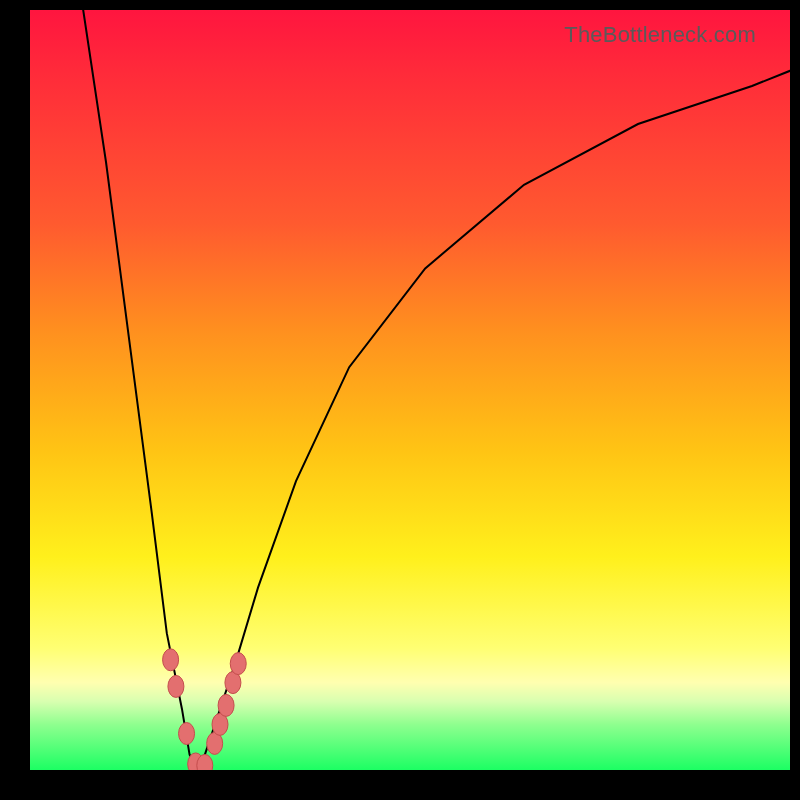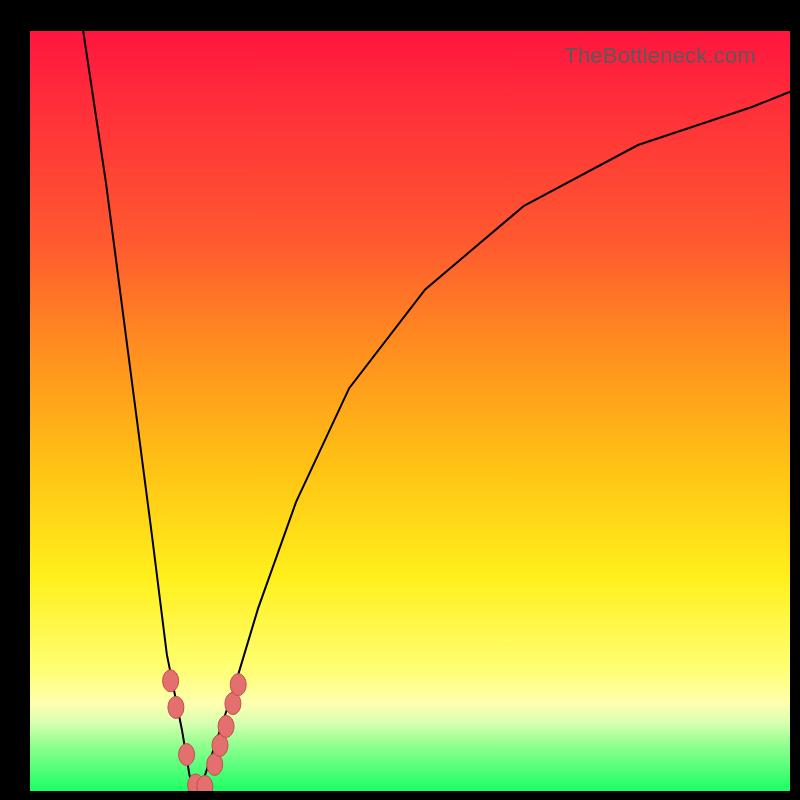--- a/index.html
+++ b/index.html
@@ -31,21 +31,20 @@
       #ff5a2f 28%,
       #ff8f1f 42%,
       #ffc414 58%,
       #fff01c 72%,
       #ffff73 84%,
       #ffffb0 88.5%,
       #d8ffb0 91%,
       #8fff8f 94%,
       #1cff63 100%
     );
-    margin-top: 21px;
   }
   .watermark {
     position: absolute;
     top: 12px;
     right: 34px;
     color: #5a5a5a;
     font-size: 22px;
     font-weight: 500;
     letter-spacing: 0.2px;
     user-select: none;

